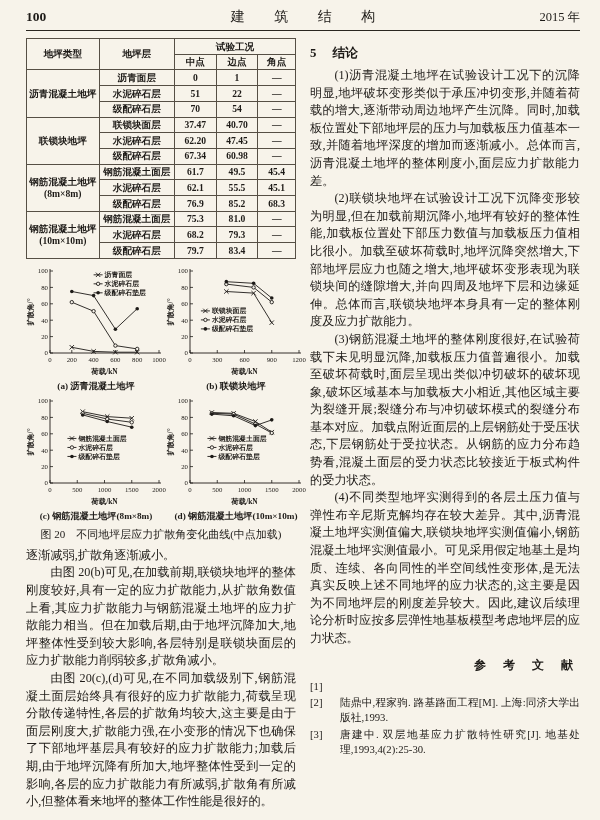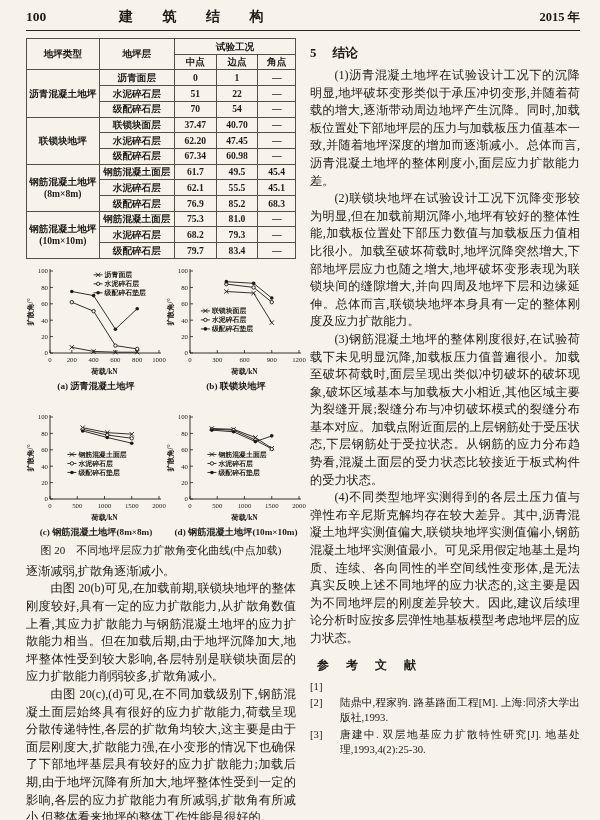--- a/index.html
+++ b/index.html
@@ -1,46 +1,46 @@
 <!DOCTYPE html>
 <html><head>
 <meta charset="utf-8">
 <style>
   *{margin:0;padding:0;box-sizing:border-box}
   body{background:#dedacf;font-family:"Liberation Serif","DejaVu Serif",serif;}
   .page{width:600px;height:820px;background:#f7f3ea;color:#1d1a17;padding:8px 20px 6px 26px;overflow:hidden;position:relative}
   
   .pagehead{display:flex;align-items:baseline;border-bottom:1.6px solid #2a2620;padding-bottom:4px}
   .pagehead .pn{width:80px;font-size:13.5px;font-weight:bold}
-  .pagehead .jt{flex:1;text-align:left;font-size:14px;font-weight:bold;letter-spacing:13px;text-indent:13px}
-  .pagehead .yr{width:80px;text-align:right;font-size:12.5px;font-weight:bold}
+  .pagehead .jt{flex:1;text-align:center;font-size:14px;font-weight:normal;letter-spacing:13px;text-indent:13px}
+  .pagehead .yr{width:80px;text-align:right;font-size:12.5px;font-weight:normal}
   .cols{display:flex;gap:14px;margin-top:7px}
   .col{width:270px}
   
   .tblhead{position:relative;text-align:center;font-weight:bold;font-size:11.3px;margin:1px 0 3px}
   .tbltag{position:absolute;right:0;top:0;font-weight:bold;font-size:11px}
   table.vals{width:100%;border-collapse:collapse;font-size:9.6px;line-height:1.22;border-top:1.5px solid #3a352e;border-bottom:1.5px solid #3a352e}
   table.vals th,table.vals td{border:0.8px solid #564f45;text-align:center;vertical-align:middle;padding:1.5px 1px;font-weight:bold}
   table.vals td.num,table.vals td.layer{font-weight:bold}
   table.vals col.c1{width:27%}
   table.vals col.c2{width:28%}
   
-  .charts{display:grid;grid-template-columns:1fr 1fr;margin-top:5px;row-gap:18px}
+  .charts{display:grid;grid-template-columns:1fr 1fr;margin-top:5px;row-gap:2px}
   .chart{text-align:center}
   .chartcap{font-size:9.2px;font-weight:bold;line-height:11px;margin-top:0}
   svg text{fill:#1d1a17;font-family:"Liberation Serif","DejaVu Serif",serif}
   .figcap{text-align:center;font-weight:normal;font-size:11px;margin:5px 0 5px}
   
   .body{font-size:12.2px;line-height:17.6px;text-align:justify;font-weight:500}
   .body p{text-indent:2em}
   .body p.noind{text-indent:0}
   
   .sechead{font-size:12.8px;font-weight:bold;margin:7px 0 5px}
   .sechead .num{margin-right:16px}
-  .refhead{text-align:left;font-weight:bold;font-size:12px;margin:9px 0 5px;letter-spacing:7px;text-indent:7px}
+  .refhead{text-align:right;font-weight:bold;font-size:12px;margin:9px 0 5px;letter-spacing:7px;text-indent:7px}
   .ref{font-size:10.7px;line-height:15.4px;display:flex;margin-bottom:1px}
   .ref .lbl{width:30px;flex:none}
   .ref .txt{flex:1;text-align:justify}
 </style>
 </head>
 <body>
 
 <div class="page">
 
   <div class="pagehead">

